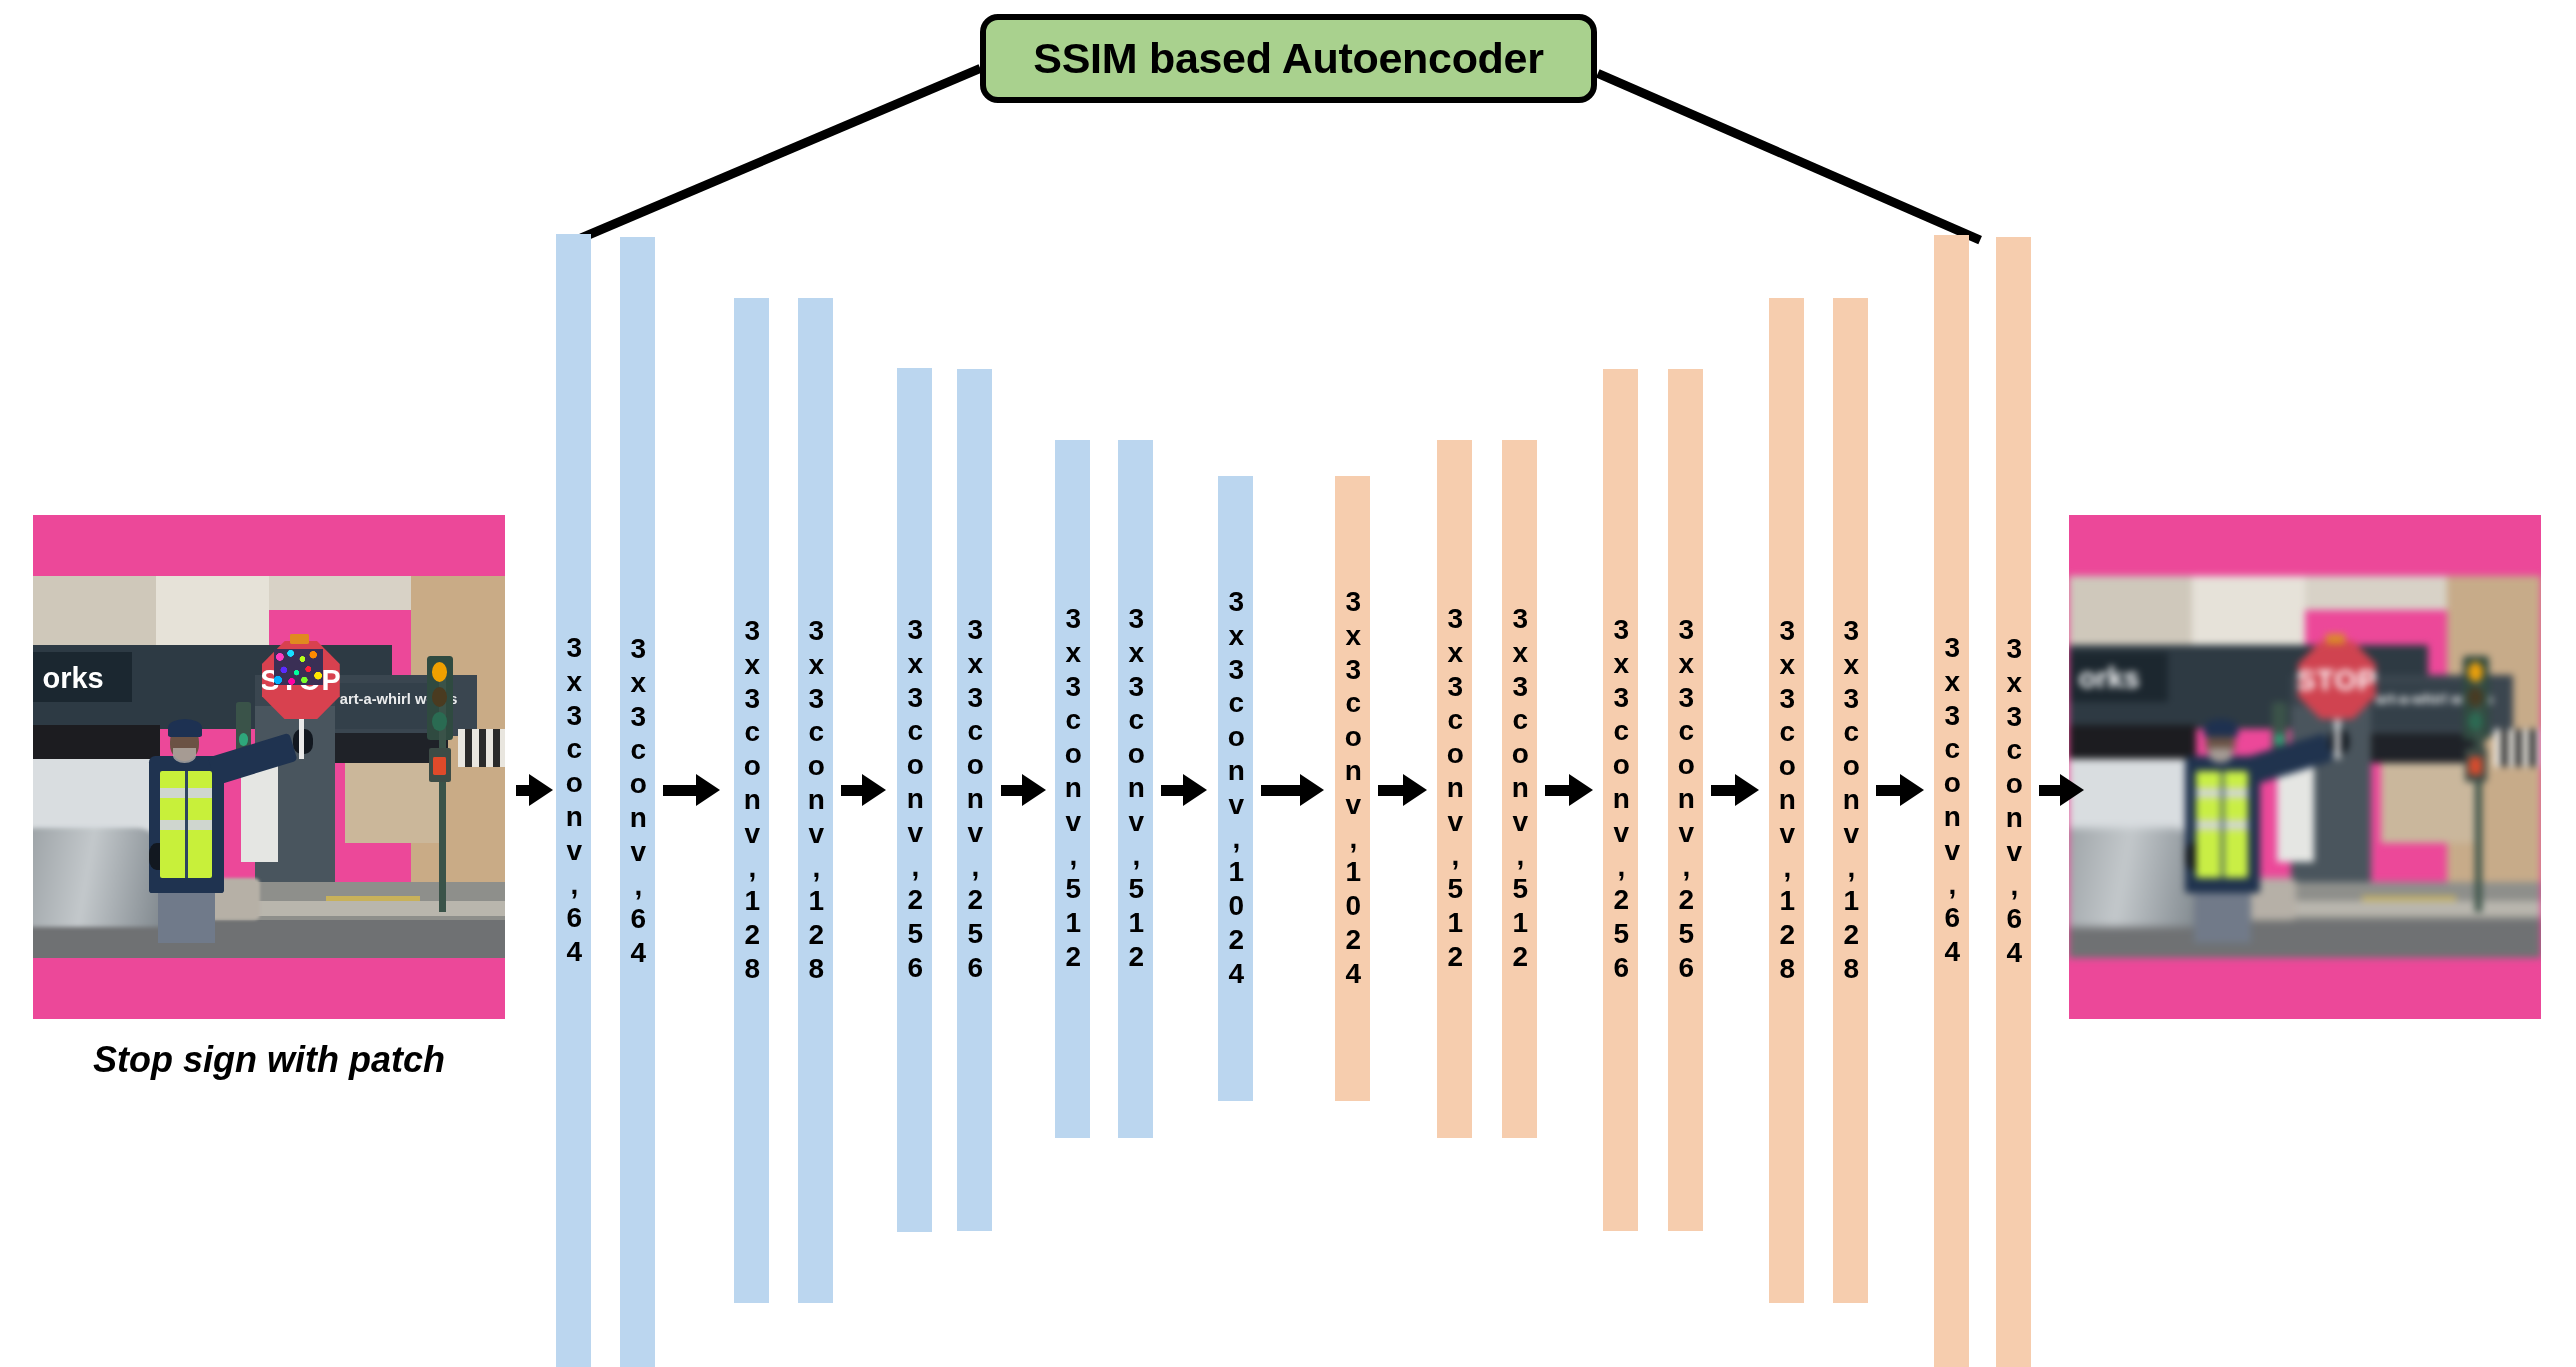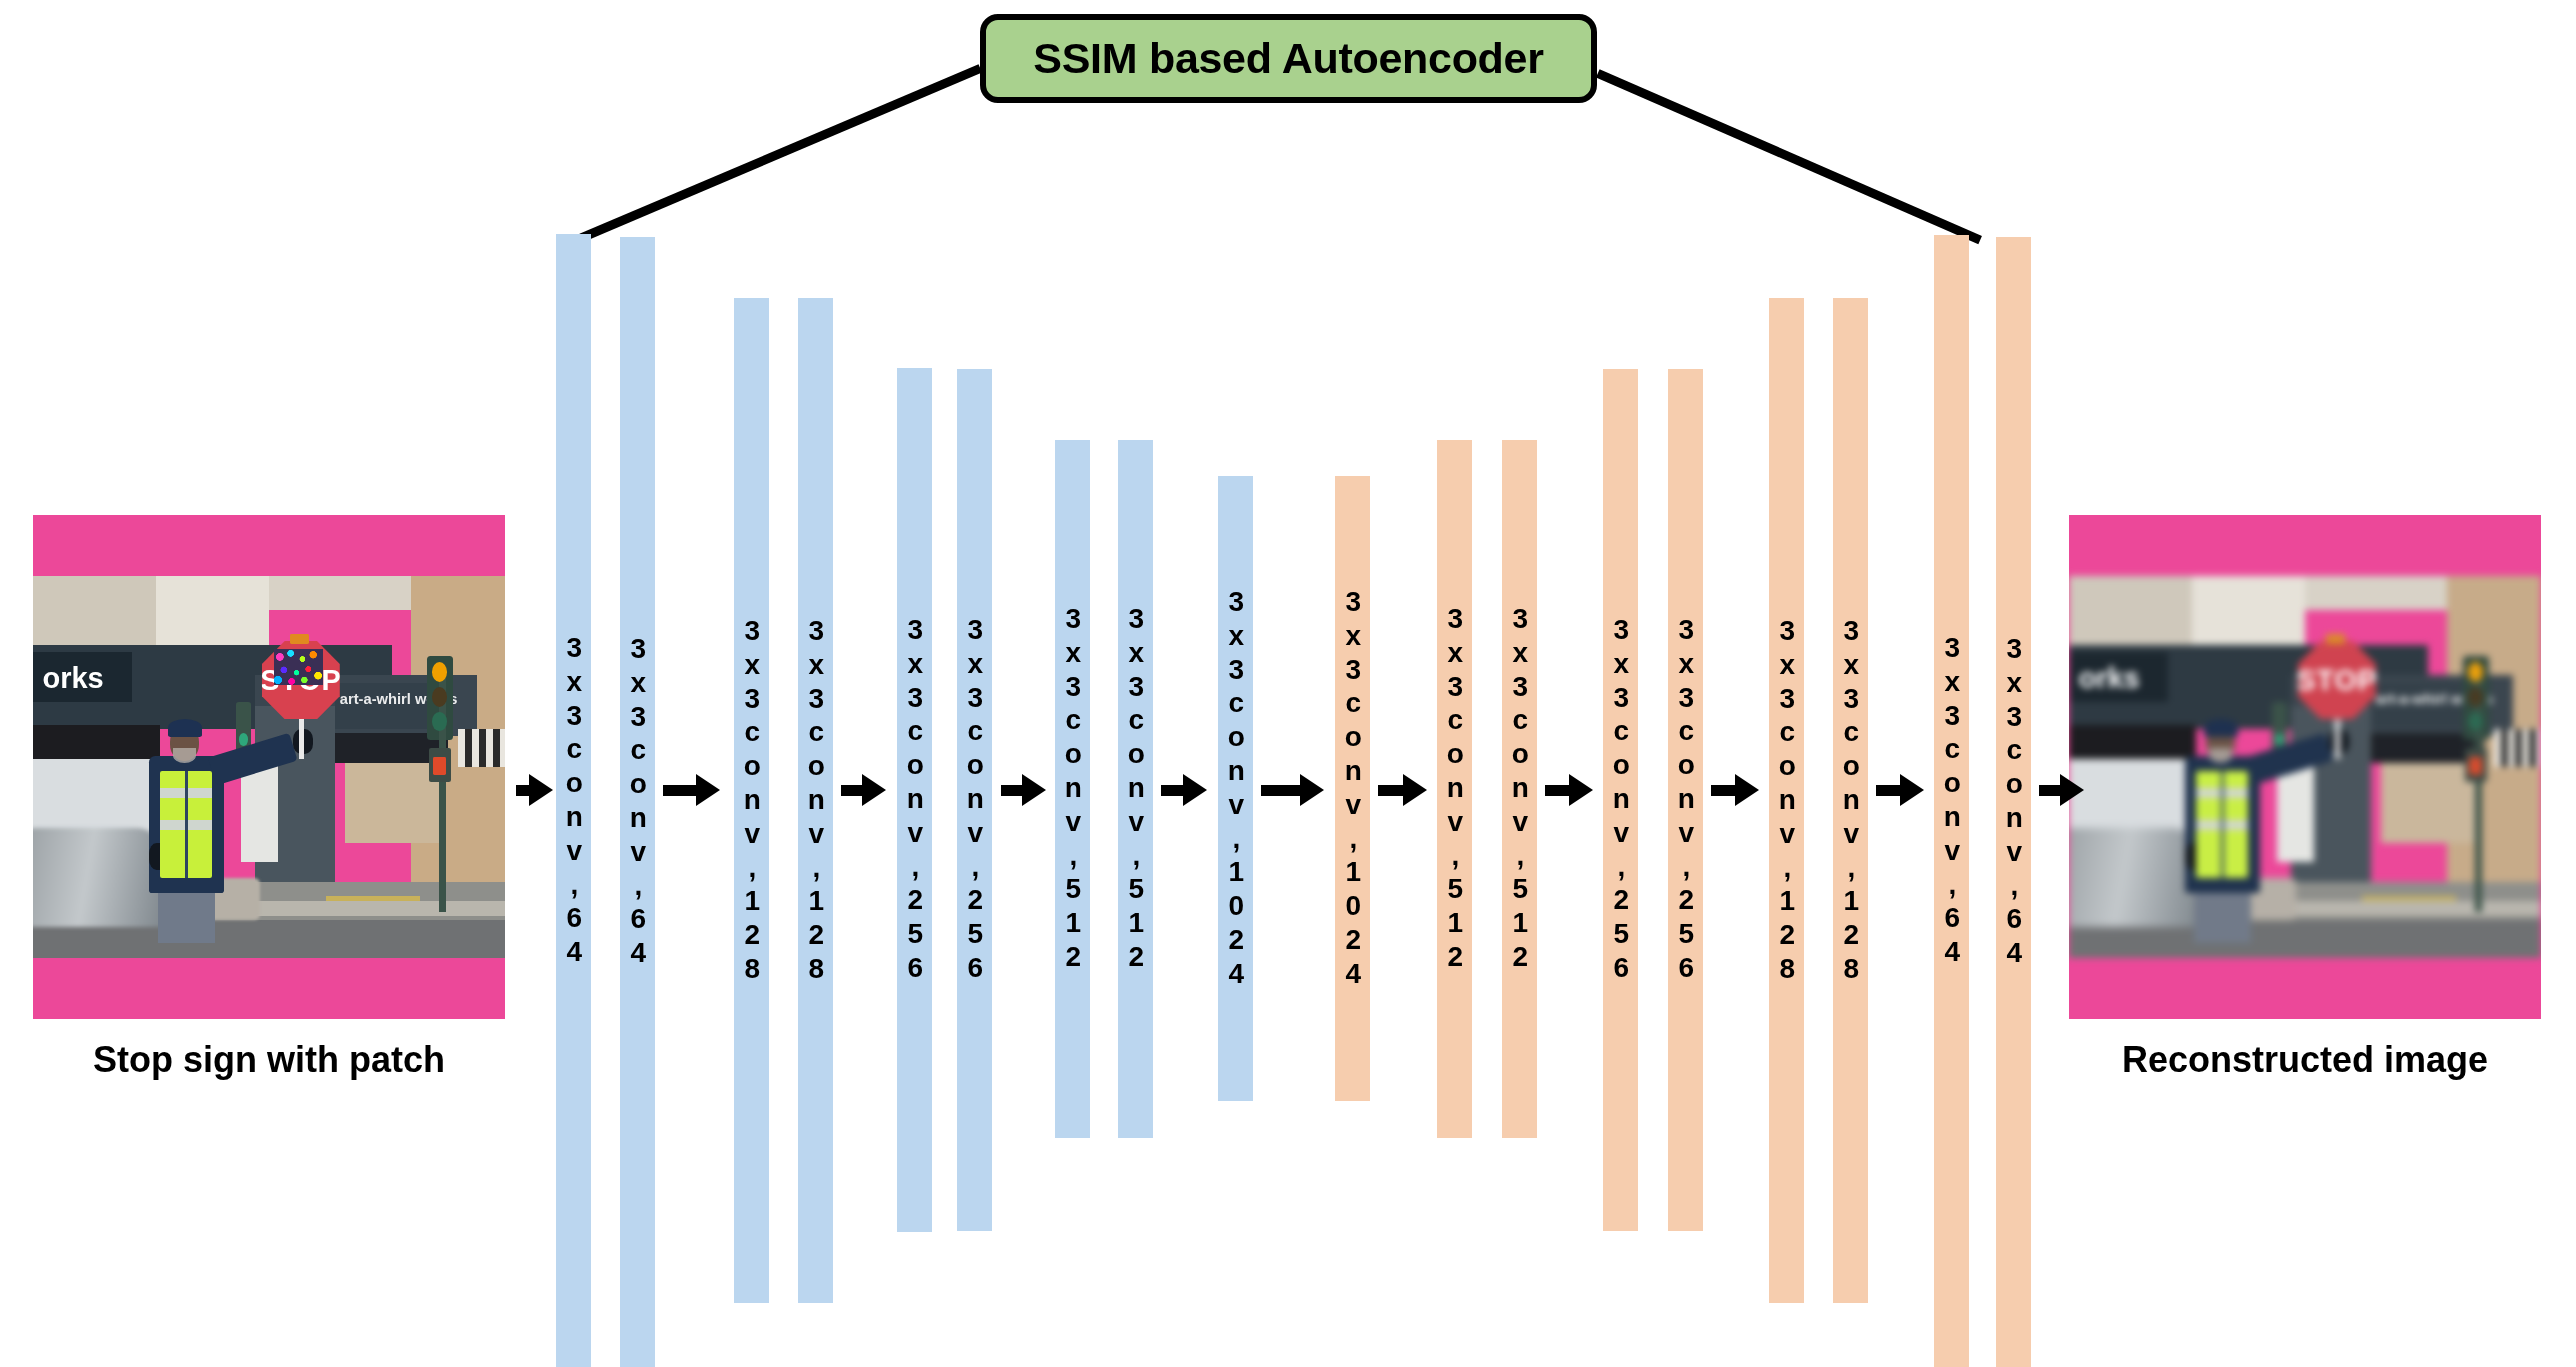--- a/index.html
+++ b/index.html
@@ -20,21 +20,21 @@
 
   
   .connector{position:absolute;left:0;top:0;width:2576px;height:1368px;
              pointer-events:none;}
 
   
   .photo-wrap{position:absolute;}
   .photo{position:relative;overflow:hidden;background:#ec4899;}
   .photo-caption{
     text-align:center;font-size:36px;font-weight:bold;color:#000;
-    margin-top:19.5px;white-space:nowrap;
+    margin-top:19.5px;white-space:nowrap;font-style:italic;
   }
 
   
   .scene{position:absolute;left:0;right:0;overflow:hidden;}
   .sky        {position:absolute;left:0;right:0;top:0;height:9%;background:#d8d2c6;}
   .bld-left   {position:absolute;left:0;width:26%;top:0;bottom:0;background:#cfc8ba;}
   .bld-mid    {position:absolute;left:26%;width:24%;top:0;height:26%;background:#e6e2d8;}
   .bld-right  {position:absolute;right:0;width:20%;top:0;bottom:0;background:#c9ab86;}
   .darkband   {position:absolute;left:0;right:24%;top:18%;height:22%;background:#2d3a44;}
   .darkband2  {position:absolute;left:47%;right:6%;top:26%;height:16%;background:#3a4650;}
@@ -261,21 +261,20 @@
       <div class="p-head"></div>
         <div class="p-beard"></div>
         <div class="p-cap"></div>
       <div class="ss-pole"></div>
       <div class="ss">
           <span class="ss-text" style="font-size:29px;">STOP</span>
         </div>
       <div class="ss-clip"></div>
     </div>
   </div>
-  <div class="photo-caption">Reconstructed image</div>
 </div>
 
 <div id="layer-stack">
     <div class="bar" style="left: 556px; top: 234px; width: 35px; height: 1134px; background: rgb(187, 214, 239);">
       <span class="bar-label">3x3conv,64</span>
     </div>
     <div class="bar" style="left: 620px; top: 237px; width: 35px; height: 1130px; background: rgb(187, 214, 239);">
       <span class="bar-label">3x3conv,64</span>
     </div>
     <div class="bar" style="left: 734px; top: 298px; width: 35px; height: 1005px; background: rgb(187, 214, 239);">

